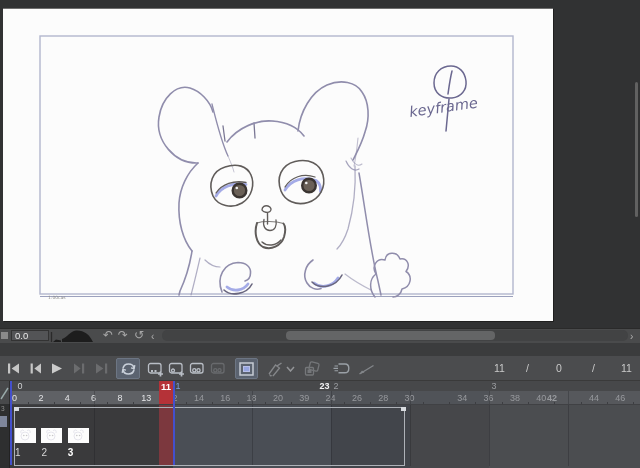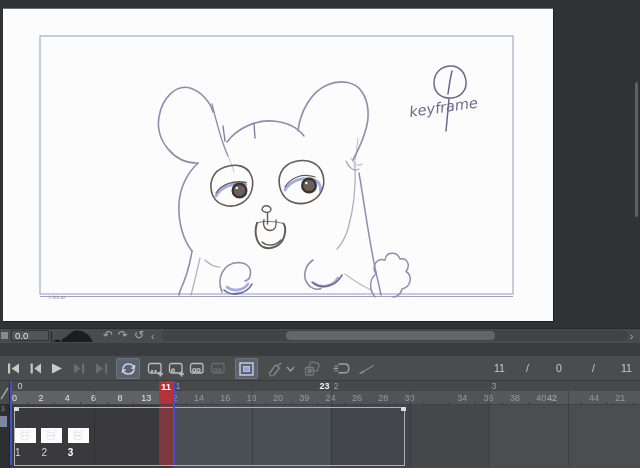--- a/index.html
+++ b/index.html
@@ -274,21 +274,21 @@
           <span class="flabel" style="left: 356.934px; color: rgb(151, 153, 157);">26</span>
           <span class="flabel" style="left: 383.268px; color: rgb(151, 153, 157);">28</span>
           <span class="flabel" style="left: 409.601px; color: rgb(151, 153, 157);">30</span>
           <span class="flabel" style="left: 435.934px; color: rgb(151, 153, 157); margin-top: 44px;">32</span>
           <span class="flabel" style="left: 462.268px; color: rgb(151, 153, 157);">34</span>
           <span class="flabel" style="left: 488.601px; color: rgb(151, 153, 157);">36</span>
           <span class="flabel" style="left: 514.935px; color: rgb(151, 153, 157);">38</span>
           <span class="flabel" style="left: 541.268px; color: rgb(151, 153, 157);">40</span>
           <span class="flabel" style="left: 552px; color: rgb(151, 153, 157); font-weight: bold;">42</span>
           <span class="flabel" style="left: 593.935px; color: rgb(151, 153, 157);">44</span>
-          <span class="flabel" style="left: 620.268px; color: rgb(151, 153, 157);">21</span>
+          <span class="flabel" style="left: 620.268px; color: rgb(151, 153, 157);">46</span>
           <div style="position: absolute; left: 27.7667px; bottom: 0px; width: 1px; height: 2.5px; background: rgb(60, 61, 65);"></div>
           <div style="position: absolute; left: 54.1001px; bottom: 0px; width: 1px; height: 2.5px; background: rgb(60, 61, 65);"></div>
           <div style="position: absolute; left: 80.4335px; bottom: 0px; width: 1px; height: 2.5px; background: rgb(60, 61, 65);"></div>
           <div style="position: absolute; left: 106.767px; bottom: 0px; width: 1px; height: 2.5px; background: rgb(60, 61, 65);"></div>
           <div style="position: absolute; left: 133.1px; bottom: 0px; width: 1px; height: 2.5px; background: rgb(60, 61, 65);"></div>
           <div style="position: absolute; left: 159.434px; bottom: 0px; width: 1px; height: 2.5px; background: rgb(60, 61, 65);"></div>
           <div style="position: absolute; left: 185.767px; bottom: 0px; width: 1px; height: 2.5px; background: rgb(60, 61, 65);"></div>
           <div style="position: absolute; left: 212.101px; bottom: 0px; width: 1px; height: 2.5px; background: rgb(60, 61, 65);"></div>
           <div style="position: absolute; left: 238.434px; bottom: 0px; width: 1px; height: 2.5px; background: rgb(60, 61, 65);"></div>
           <div style="position: absolute; left: 264.767px; bottom: 0px; width: 1px; height: 2.5px; background: rgb(60, 61, 65);"></div>

